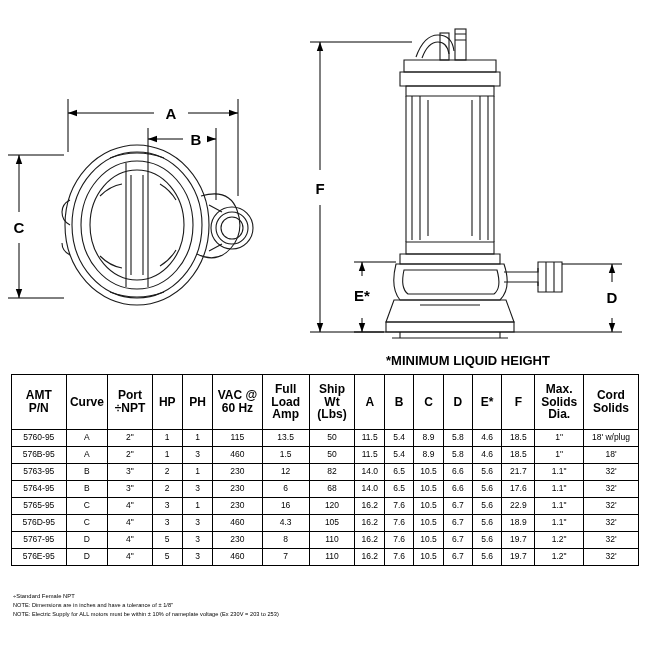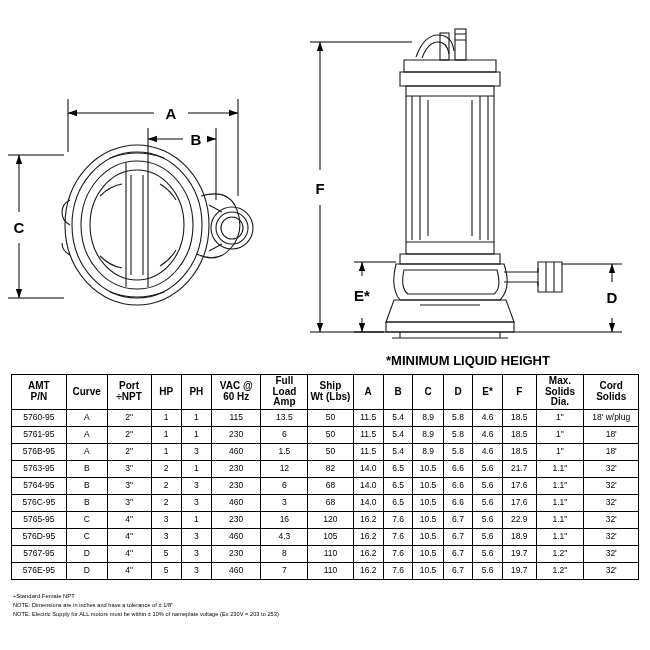--- a/index.html
+++ b/index.html
@@ -59,23 +59,23 @@
   table.spec th, table.spec td {
     border: 1px solid #000;
     text-align: center;
     padding: 0;
     height: 16px;
     line-height: 1.05;
     font-weight: normal;
   }
   table.spec thead th {
     font-weight: bold;
-    font-size: 10px;
+    font-size: 12px;
     height: 26px;
-    padding: 1px 1px;
+    padding: 8px 1px;
   }
   table.spec thead th span {
     display: block;
   }
   .col-pn { width: 58px; }
   .col-curve { width: 40px; }
   .col-port { width: 44px; }
   .col-hp { width: 30px; }
   .col-ph { width: 30px; }
   .col-vac { width: 52px; }
@@ -311,38 +311,20 @@
             <td class="col-ab">11.5</td>
             <td class="col-ab">5.4</td>
             <td class="col-ab">8.9</td>
             <td class="col-ab">5.8</td>
             <td class="col-e">4.6</td>
             <td class="col-f">18.5</td>
             <td class="col-solids">1"</td>
             <td class="col-cord">18' w/plug</td>
           </tr>
           <tr>
-            <td class="col-pn">5761-95</td>
-            <td class="col-curve">A</td>
-            <td class="col-port">2"</td>
-            <td class="col-hp">1</td>
-            <td class="col-ph">1</td>
-            <td class="col-vac">230</td>
-            <td class="col-fla">6</td>
-            <td class="col-ship">50</td>
-            <td class="col-ab">11.5</td>
-            <td class="col-ab">5.4</td>
-            <td class="col-ab">8.9</td>
-            <td class="col-ab">5.8</td>
-            <td class="col-e">4.6</td>
-            <td class="col-f">18.5</td>
-            <td class="col-solids">1"</td>
-            <td class="col-cord">18'</td>
-          </tr>
-          <tr>
             <td class="col-pn">576B-95</td>
             <td class="col-curve">A</td>
             <td class="col-port">2"</td>
             <td class="col-hp">1</td>
             <td class="col-ph">3</td>
             <td class="col-vac">460</td>
             <td class="col-fla">1.5</td>
             <td class="col-ship">50</td>
             <td class="col-ab">11.5</td>
             <td class="col-ab">5.4</td>
@@ -383,38 +365,20 @@
             <td class="col-ab">14.0</td>
             <td class="col-ab">6.5</td>
             <td class="col-ab">10.5</td>
             <td class="col-ab">6.6</td>
             <td class="col-e">5.6</td>
             <td class="col-f">17.6</td>
             <td class="col-solids">1.1"</td>
             <td class="col-cord">32'</td>
           </tr>
           <tr>
-            <td class="col-pn">576C-95</td>
-            <td class="col-curve">B</td>
-            <td class="col-port">3"</td>
-            <td class="col-hp">2</td>
-            <td class="col-ph">3</td>
-            <td class="col-vac">460</td>
-            <td class="col-fla">3</td>
-            <td class="col-ship">68</td>
-            <td class="col-ab">14.0</td>
-            <td class="col-ab">6.5</td>
-            <td class="col-ab">10.5</td>
-            <td class="col-ab">6.6</td>
-            <td class="col-e">5.6</td>
-            <td class="col-f">17.6</td>
-            <td class="col-solids">1.1"</td>
-            <td class="col-cord">32'</td>
-          </tr>
-          <tr>
             <td class="col-pn">5765-95</td>
             <td class="col-curve">C</td>
             <td class="col-port">4"</td>
             <td class="col-hp">3</td>
             <td class="col-ph">1</td>
             <td class="col-vac">230</td>
             <td class="col-fla">16</td>
             <td class="col-ship">120</td>
             <td class="col-ab">16.2</td>
             <td class="col-ab">7.6</td>

